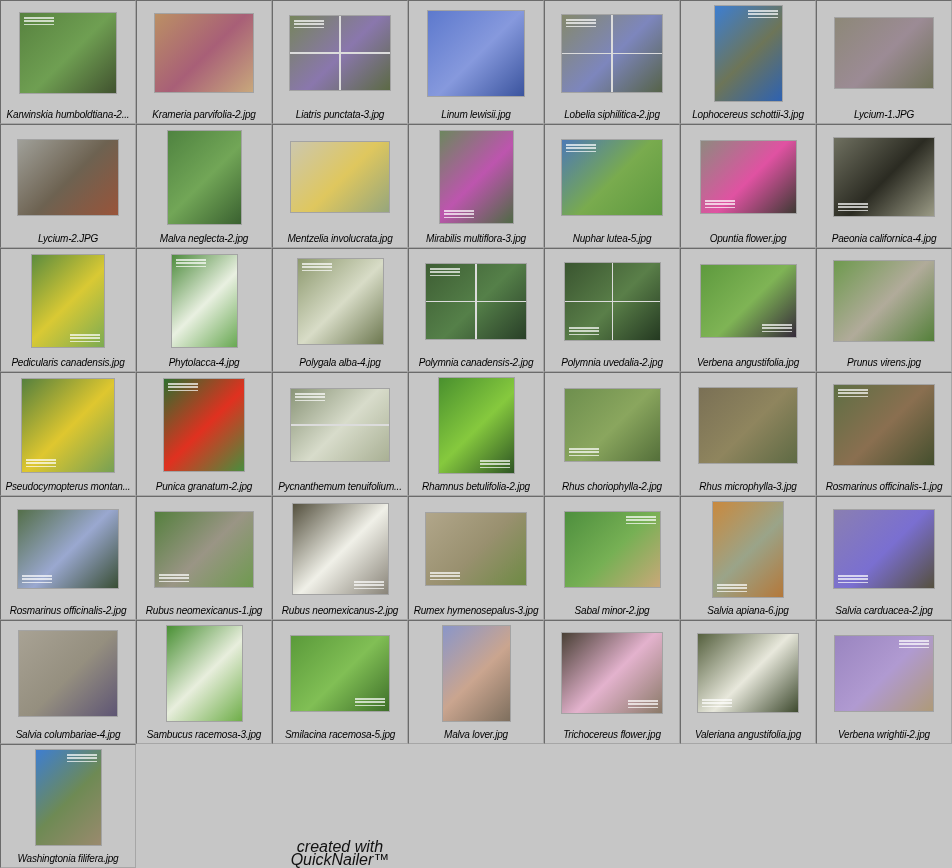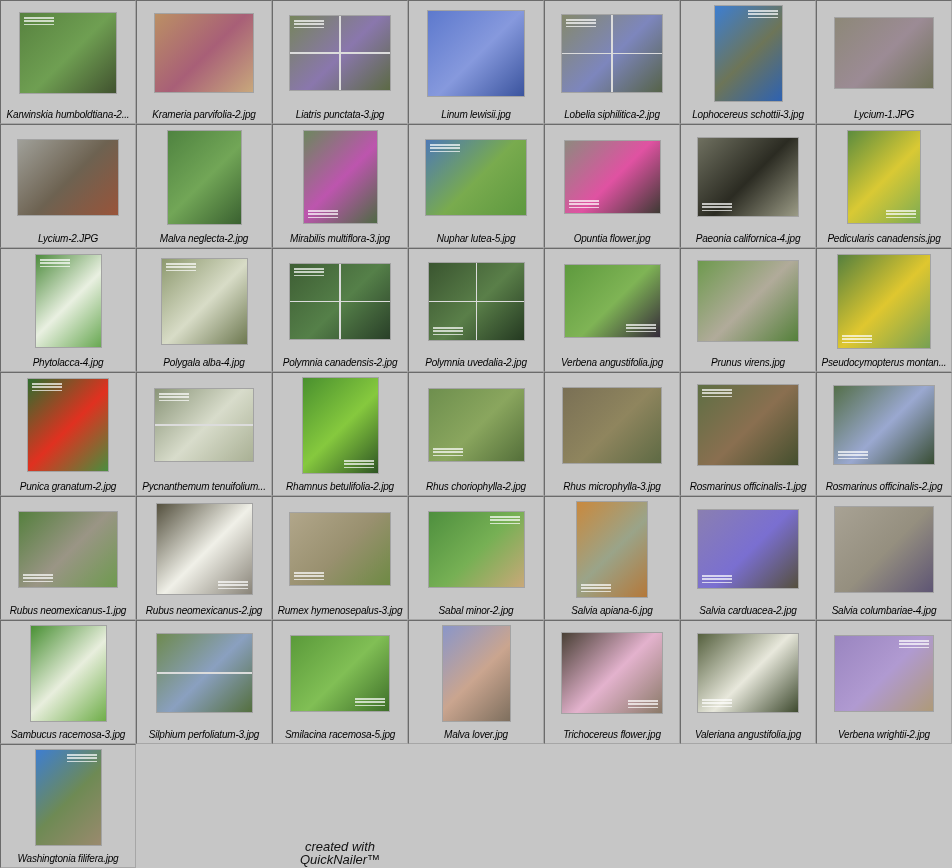--- a/index.html
+++ b/index.html
@@ -53,21 +53,21 @@
       #ffffff 7px 8px, rgba(0,0,0,0) 8px);
   }
   .ov-tl{top:4px;left:4px}
   .ov-tr{top:4px;right:4px}
   .ov-bl{bottom:4px;left:4px}
   .ov-br{bottom:4px;right:4px}
   .footer{
     position:absolute;left:0;right:0;bottom:2px;
     text-align:center;
     font-style:italic;
-    font-size:13px;
+    font-size:16px;
     color:#111;
     line-height:13px;
   }
 </style>
 </head>
 <body>
 
 <div id="grid">
     <div class="cell pop">
       <div class="thumbwrap">
@@ -126,20 +126,26 @@
       <div class="caption">Lycium-2.JPG</div>
     </div>
     <div class="cell pop">
       <div class="thumbwrap">
         <div class="thumb" style="width: 73px; height: 93px; background-image: linear-gradient(135deg, rgb(79, 131, 64) 0%, rgb(114, 166, 87) 52%, rgb(58, 97, 48) 100%);"></div>
       </div>
       <div class="caption">Malva neglecta-2.jpg</div>
     </div>
     <div class="cell pop">
       <div class="thumbwrap">
+        <div class="thumb" style="width: 98px; height: 70px; background-image: linear-gradient(135deg, rgb(204, 199, 174) 0%, rgb(223, 199, 94) 52%, rgb(150, 166, 124) 100%);"></div>
+      </div>
+      <div class="caption">Mentzelia involucrata.jpg</div>
+    </div>
+    <div class="cell pop">
+      <div class="thumbwrap">
         <div class="thumb" style="width: 73px; height: 92px; background-image: linear-gradient(135deg, rgb(108, 135, 94) 0%, rgb(189, 85, 174) 52%, rgb(79, 106, 69) 100%);">
           <div class="ov ov-bl"></div>
         </div>
       </div>
       <div class="caption">Mirabilis multiflora-3.jpg</div>
     </div>
     <div class="cell pop">
       <div class="thumbwrap">
         <div class="thumb" style="width: 100px; height: 75px; background-image: linear-gradient(135deg, rgb(77, 121, 181) 0%, rgb(121, 171, 78) 52%, rgb(93, 152, 63) 100%);">
           <div class="ov ov-tl"></div>
@@ -331,26 +337,20 @@
       <div class="thumbwrap">
         <div class="thumb" style="width: 98px; height: 85px; background-image: linear-gradient(135deg, rgb(168, 162, 148) 0%, rgb(149, 143, 127) 52%, rgb(94, 85, 116) 100%);"></div>
       </div>
       <div class="caption">Salvia columbariae-4.jpg</div>
     </div>
     <div class="cell pop">
       <div class="thumbwrap">
         <div class="thumb" style="width: 75px; height: 95px; background-image: linear-gradient(135deg, rgb(73, 144, 52) 0%, rgb(232, 238, 221) 52%, rgb(111, 174, 73) 100%);"></div>
       </div>
       <div class="caption">Sambucus racemosa-3.jpg</div>
-    </div>
-    <div class="cell pop">
-      <div class="thumbwrap">
-        <div class="thumb" style="width: 95px; height: 78px; background-image: linear-gradient(rgba(0, 0, 0, 0) 0px, rgba(0, 0, 0, 0) 49%, rgb(220, 220, 220) 49%, rgb(220, 220, 220) 51%, rgba(0, 0, 0, 0) 51%), linear-gradient(135deg, rgb(110, 138, 79) 0%, rgb(138, 160, 192) 52%, rgb(84, 111, 62) 100%);"></div>
-      </div>
-      <div class="caption">Silphium perfoliatum-3.jpg</div>
     </div>
     <div class="cell pop">
       <div class="thumbwrap">
         <div class="thumb" style="width: 98px; height: 75px; background-image: linear-gradient(135deg, rgb(90, 154, 58) 0%, rgb(129, 191, 85) 52%, rgb(62, 111, 41) 100%);">
           <div class="ov ov-br"></div>
         </div>
       </div>
       <div class="caption">Smilacina racemosa-5.jpg</div>
     </div>
     <div class="cell pop">

